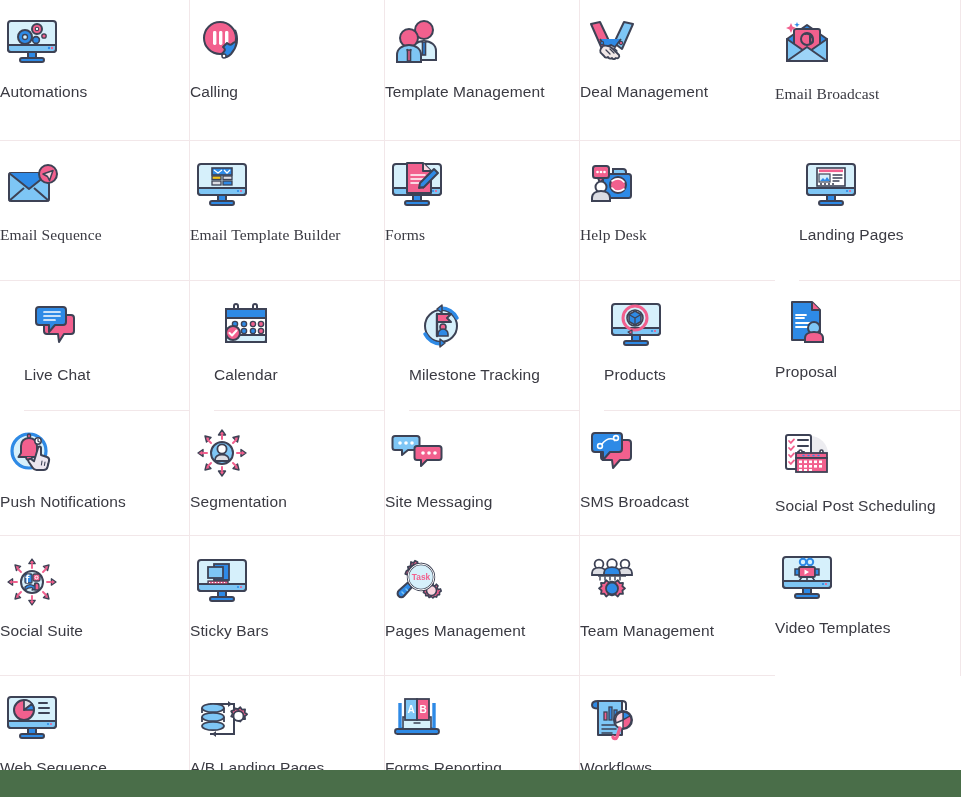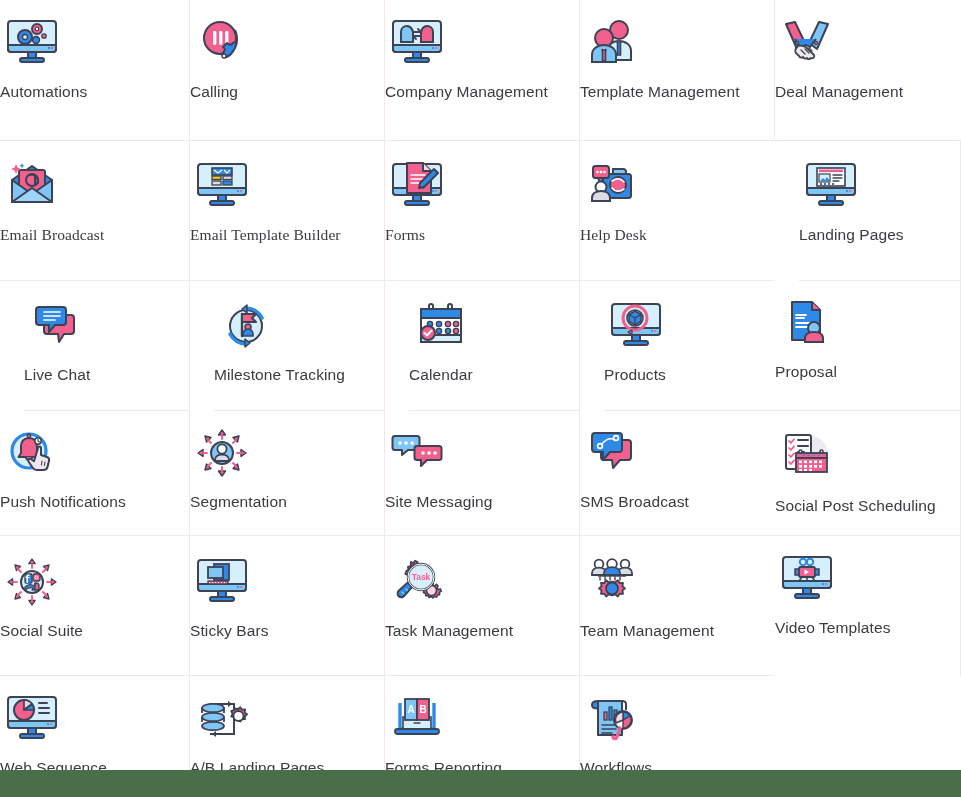--- a/index.html
+++ b/index.html
@@ -102,36 +102,20 @@
           <rect x="17" y="13" width="3.4" height="14" rx="1.4" fill="#fff"></rect>
           <rect x="23" y="13" width="3.4" height="14" rx="1.4" fill="#fff"></rect>
           <rect x="29" y="13" width="3.4" height="14" rx="1.4" fill="#fff"></rect>
           <path d="M39 12c3 7 3 16-4 24-3 3-6 4-8 2-1.5-1.5-.5-3 1-4.5s1-3-1-4.5l4-4c2 2 3.5 2.5 5 1s3-2.5 4.5-1" fill="#2e8ae6" stroke="#3d4255" stroke-width="2" stroke-linejoin="round"></path>
           <circle cx="28" cy="38" r="2" fill="#fff" stroke="#3d4255" stroke-width="1.4"></circle>
         </svg>
       </div>
       <div class="label">Calling</div>
     </div>
 
-    <div class="cell r1">
-      <div class="icon-wrap">
-        <svg width="56" height="50" viewBox="0 0 56 50">
-          <rect x="4" y="3" width="48" height="31" rx="3" fill="#d6f0fb" stroke="#3d4255" stroke-width="2"></rect>
-          <path d="M4 27h48v4a3 3 0 0 1-3 3H7a3 3 0 0 1-3-3z" fill="#7ec6f5" stroke="#3d4255" stroke-width="2"></path>
-          <rect x="24" y="34" width="8" height="7" fill="#2e8ae6" stroke="#3d4255" stroke-width="2"></rect>
-          <rect x="16" y="40" width="24" height="4" rx="2" fill="#2e8ae6" stroke="#3d4255" stroke-width="2"></rect>
-          <path d="M12 24V14c0-4 3-6 6-6s6 3 6 7v9z" fill="#7ec6f5" stroke="#3d4255" stroke-width="2"></path>
-          <path d="M44 24V14c0-4-3-6-6-6s-6 3-6 7v9z" fill="#f2608e" stroke="#3d4255" stroke-width="2"></path>
-          <path d="M25 14h6M31 13l-2-2M25 18h6M25 19l2 2" stroke="#3d4255" stroke-width="1.8" stroke-linecap="round"></path>
-          <circle cx="44" cy="30" r="1.1" fill="#2e8ae6"></circle>
-            <circle cx="47" cy="30" r="1.1" fill="#f2608e"></circle>
-        </svg>
-      </div>
-      <div class="label">Company Management</div>
-    </div>
 
     <div class="cell r1">
       <div class="icon-wrap">
         <svg width="52" height="50" viewBox="0 0 52 50">
           <circle cx="33" cy="12" r="9" fill="#f2608e" stroke="#3d4255" stroke-width="2"></circle>
           <path d="M21 42V33c0-6 5-10 12-10s12 4 12 10v9z" fill="#d6f0fb" stroke="#3d4255" stroke-width="2"></path>
           <path d="M31 23l2 6 2-6" fill="#fff" stroke="#3d4255" stroke-width="1.6"></path>
           <rect x="31.5" y="24" width="3" height="13" fill="#2e8ae6" stroke="#3d4255" stroke-width="1.6"></rect>
           <circle cx="18" cy="20" r="9" fill="#f2608e" stroke="#3d4255" stroke-width="2"></circle>
           <path d="M6 44v-7c0-6 5-10 12-10s12 4 12 10v7z" fill="#7ec6f5" stroke="#3d4255" stroke-width="2"></path>
@@ -166,20 +150,32 @@
           <path d="M31 13v8c0 2 3 2 3-1 0-6-5-8-8-7" fill="none" stroke="#3d4255" stroke-width="2" stroke-linecap="round"></path>
           <path d="M8 18l20 14 20-14v22H8z" fill="#7ec6f5" stroke="#3d4255" stroke-width="2" stroke-linejoin="round"></path>
           <path d="M8 40l20-14 20 14z" fill="#9dd4f7" stroke="#3d4255" stroke-width="2" stroke-linejoin="round"></path>
           <path d="M12 2l1.5 3.5L17 7l-3.5 1.5L12 12l-1.5-3.5L7 7l3.5-1.5z" fill="#f2608e"></path>
           <path d="M18 1l.8 2 2 .8-2 .8-.8 2-.8-2-2-.8 2-.8z" fill="#2e8ae6"></path>
         </svg>
       </div>
       <div class="label">Email Broadcast</div>
     </div>
 
+    <div class="cell r2">
+      <div class="icon-wrap">
+        <svg width="56" height="44" viewBox="0 0 56 44">
+          <rect x="5" y="9" width="40" height="28" rx="2" fill="#7ec6f5" stroke="#3d4255" stroke-width="2"></rect>
+          <path d="M5 9l20 16 20-16" fill="#2e8ae6" stroke="#3d4255" stroke-width="2" stroke-linejoin="round"></path>
+          <path d="M5 37l15-13M45 37L30 24" stroke="#3d4255" stroke-width="2"></path>
+          <circle cx="44" cy="10" r="9" fill="#f2608e" stroke="#3d4255" stroke-width="2"></circle>
+          <path d="M39 10l10-3.5-3.5 10-2-4z" fill="#fbd5e0" stroke="#3d4255" stroke-width="1.5" stroke-linejoin="round"></path>
+        </svg>
+      </div>
+      <div class="label">Email Sequence</div>
+    </div>
 
     <div class="cell r2">
       <div class="icon-wrap">
         <svg width="56" height="50" viewBox="0 0 56 50">
           <rect x="4" y="3" width="48" height="31" rx="3" fill="#d6f0fb" stroke="#3d4255" stroke-width="2"></rect>
           <path d="M4 27h48v4a3 3 0 0 1-3 3H7a3 3 0 0 1-3-3z" fill="#7ec6f5" stroke="#3d4255" stroke-width="2"></path>
           <rect x="24" y="34" width="8" height="7" fill="#2e8ae6" stroke="#3d4255" stroke-width="2"></rect>
           <rect x="16" y="40" width="24" height="4" rx="2" fill="#2e8ae6" stroke="#3d4255" stroke-width="2"></rect>
           <rect x="18" y="7" width="20" height="7" fill="#2e8ae6" stroke="#3d4255" stroke-width="1.6"></rect>
           <path d="M20 9l4 3 4-3M30 9l3 3 3-3" stroke="#fff" stroke-width="1.3" fill="none"></path>
@@ -257,37 +253,20 @@
 
     <div class="cell r3">
       <div class="icon-wrap">
         <svg width="54" height="46" viewBox="0 0 54 46">
           <path d="M18 12h24a3 3 0 0 1 3 3v13a3 3 0 0 1-3 3h-7l-5 8-1-8H18a3 3 0 0 1-3-3V15a3 3 0 0 1 3-3z" fill="#f2608e" stroke="#3d4255" stroke-width="2" stroke-linejoin="round"></path>
           <path d="M10 4h24a3 3 0 0 1 3 3v12a3 3 0 0 1-3 3h-8l-6 7v-7h-10a3 3 0 0 1-3-3V7a3 3 0 0 1 3-3z" fill="#2e8ae6" stroke="#3d4255" stroke-width="2" stroke-linejoin="round"></path>
           <path d="M15 9h16M15 13h16M15 17h11" stroke="#fff" stroke-width="1.7" stroke-linecap="round"></path>
         </svg>
       </div>
       <div class="label">Live Chat</div>
-    </div>
-
-    <div class="cell r3">
-      <div class="icon-wrap">
-        <svg width="50" height="48" viewBox="0 0 50 48">
-          <circle cx="25" cy="24" r="16" fill="#d6f0fb" stroke="#3d4255" stroke-width="2"></circle>
-          <path d="M25 6a18 18 0 0 1 16 10" fill="none" stroke="#2e8ae6" stroke-width="3.5" stroke-linecap="round"></path>
-          <path d="M25 42A18 18 0 0 1 9 32" fill="none" stroke="#2e8ae6" stroke-width="3.5" stroke-linecap="round"></path>
-          <path d="M26 3l-5 4 5 4z" fill="#2e8ae6" stroke="#3d4255" stroke-width="1.5" stroke-linejoin="round"></path>
-          <path d="M24 45l5-4-5-4z" fill="#2e8ae6" stroke="#3d4255" stroke-width="1.5" stroke-linejoin="round"></path>
-          <path d="M21 12v22" stroke="#3d4255" stroke-width="2.4" stroke-linecap="round"></path>
-          <path d="M21 12h14l-4 4 4 4H21z" fill="#f2608e" stroke="#3d4255" stroke-width="2" stroke-linejoin="round"></path>
-          <circle cx="27" cy="25" r="3" fill="#f2608e" stroke="#3d4255" stroke-width="1.6"></circle>
-          <path d="M22 34v-2c0-3 2.5-5 5-5s5 2 5 5v2z" fill="#2e8ae6" stroke="#3d4255" stroke-width="1.6"></path>
-        </svg>
-      </div>
-      <div class="label">Milestone Tracking</div>
     </div>
 
     <div class="cell r3">
       <div class="icon-wrap">
         <svg width="52" height="48" viewBox="0 0 52 48">
           <rect x="14" y="2" width="4" height="9" rx="2" fill="#fff" stroke="#3d4255" stroke-width="2"></rect>
           <rect x="33" y="2" width="4" height="9" rx="2" fill="#fff" stroke="#3d4255" stroke-width="2"></rect>
           <rect x="6" y="7" width="40" height="9" fill="#2e8ae6" stroke="#3d4255" stroke-width="2"></rect>
           <rect x="6" y="16" width="40" height="24" fill="#fff" stroke="#3d4255" stroke-width="2"></rect>
           <path d="M6 33h40v5a2 2 0 0 1-2 2H8a2 2 0 0 1-2-2z" fill="#d6f0fb" stroke="#3d4255" stroke-width="2"></path>
@@ -296,20 +275,37 @@
           <circle cx="33" cy="22" r="2.6" fill="#f2608e" stroke="#3d4255" stroke-width="1.4"></circle>
           <circle cx="41" cy="22" r="2.6" fill="#f2608e" stroke="#3d4255" stroke-width="1.4"></circle>
           <circle cx="24" cy="29" r="2.6" fill="#2e8ae6" stroke="#3d4255" stroke-width="1.4"></circle>
           <circle cx="33" cy="29" r="2.6" fill="#2e8ae6" stroke="#3d4255" stroke-width="1.4"></circle>
           <circle cx="41" cy="29" r="2.6" fill="#f2608e" stroke="#3d4255" stroke-width="1.4"></circle>
           <circle cx="13" cy="31" r="7" fill="#f2608e" stroke="#3d4255" stroke-width="2"></circle>
           <path d="M9.5 31l2.5 2.5 4.5-5" fill="none" stroke="#fff" stroke-width="2.1" stroke-linecap="round" stroke-linejoin="round"></path>
         </svg>
       </div>
       <div class="label">Calendar</div>
+    </div>
+
+    <div class="cell r3">
+      <div class="icon-wrap">
+        <svg width="50" height="48" viewBox="0 0 50 48">
+          <circle cx="25" cy="24" r="16" fill="#d6f0fb" stroke="#3d4255" stroke-width="2"></circle>
+          <path d="M25 6a18 18 0 0 1 16 10" fill="none" stroke="#2e8ae6" stroke-width="3.5" stroke-linecap="round"></path>
+          <path d="M25 42A18 18 0 0 1 9 32" fill="none" stroke="#2e8ae6" stroke-width="3.5" stroke-linecap="round"></path>
+          <path d="M26 3l-5 4 5 4z" fill="#2e8ae6" stroke="#3d4255" stroke-width="1.5" stroke-linejoin="round"></path>
+          <path d="M24 45l5-4-5-4z" fill="#2e8ae6" stroke="#3d4255" stroke-width="1.5" stroke-linejoin="round"></path>
+          <path d="M21 12v22" stroke="#3d4255" stroke-width="2.4" stroke-linecap="round"></path>
+          <path d="M21 12h14l-4 4 4 4H21z" fill="#f2608e" stroke="#3d4255" stroke-width="2" stroke-linejoin="round"></path>
+          <circle cx="27" cy="25" r="3" fill="#f2608e" stroke="#3d4255" stroke-width="1.6"></circle>
+          <path d="M22 34v-2c0-3 2.5-5 5-5s5 2 5 5v2z" fill="#2e8ae6" stroke="#3d4255" stroke-width="1.6"></path>
+        </svg>
+      </div>
+      <div class="label">Milestone Tracking</div>
     </div>
 
     <div class="cell r3 col-last">
       <div class="icon-wrap">
         <svg width="56" height="50" viewBox="0 0 56 50">
           <rect x="4" y="3" width="48" height="31" rx="3" fill="#d6f0fb" stroke="#3d4255" stroke-width="2"></rect>
           <path d="M4 27h48v4a3 3 0 0 1-3 3H7a3 3 0 0 1-3-3z" fill="#7ec6f5" stroke="#3d4255" stroke-width="2"></path>
           <rect x="24" y="34" width="8" height="7" fill="#2e8ae6" stroke="#3d4255" stroke-width="2"></rect>
           <rect x="16" y="40" width="24" height="4" rx="2" fill="#2e8ae6" stroke="#3d4255" stroke-width="2"></rect>
           <circle cx="27" cy="17" r="12" fill="none" stroke="#f2608e" stroke-width="3"></circle>
@@ -497,21 +493,21 @@
             <path d="M38 26l2 .8 1.2-1.8 2.1 1-.3 2.2 2.1.8 1.3-1.8 1.6 1.6-1 2 1.3 1.8 2.1-.7.8 2.1-1.8 1.3.2 2.3-2.3.4-.7 2.1-2.1-.7-1.6 1.6-1.7-1.5-2 1-1.2-2-2.3.2-.2-2.3-2.1-.9.8-2.1 1.8-1.4-.5-2.2 2.2-.5z"></path>
           </g>
           <circle cx="41.5" cy="33.5" r="5" fill="#fbd5e0" stroke="#3d4255" stroke-width="1.6"></circle>
           <path d="M22 30l-8 9c-1.4 1.6-4 1.6-5.4 0-1.5-1.6-1.3-4 .3-5.4l9-8z" fill="#2e8ae6" stroke="#3d4255" stroke-width="2" stroke-linejoin="round"></path>
           <path d="M12 35l1.5 1.5M16 32l1.3 1.3" stroke="#7ec6f5" stroke-width="1.6" stroke-linecap="round"></path>
           <circle cx="31" cy="20" r="13" fill="#d6f0fb" stroke="#3d4255" stroke-width="2.4"></circle>
           <circle cx="31" cy="20" r="13" fill="none" stroke="#fff" stroke-width="1"></circle>
           <text x="31" y="23.4" text-anchor="middle" font-family="Liberation Sans, sans-serif" font-size="8.4" font-weight="700" fill="#f2608e">Task</text>
         </svg>
       </div>
-      <div class="label">Task Management</div>
+      <div class="label">Pages Management</div>
     </div>
 
     <div class="cell r5 col-last">
       <div class="icon-wrap">
         <svg width="52" height="48" viewBox="0 0 52 48">
           <circle cx="13" cy="6" r="4.4" fill="#fff" stroke="#3d4255" stroke-width="1.8"></circle>
           <path d="M6 17v-2c0-3.4 3-5.4 7-5.4s7 2 7 5.4v2z" fill="#dcdde3" stroke="#3d4255" stroke-width="1.8"></path>
           <circle cx="39" cy="6" r="4.4" fill="#fff" stroke="#3d4255" stroke-width="1.8"></circle>
           <path d="M32 17v-2c0-3.4 3-5.4 7-5.4s7 2 7 5.4v2z" fill="#dcdde3" stroke="#3d4255" stroke-width="1.8"></path>
           <circle cx="26" cy="6" r="4.8" fill="#fff" stroke="#3d4255" stroke-width="1.8"></circle>

